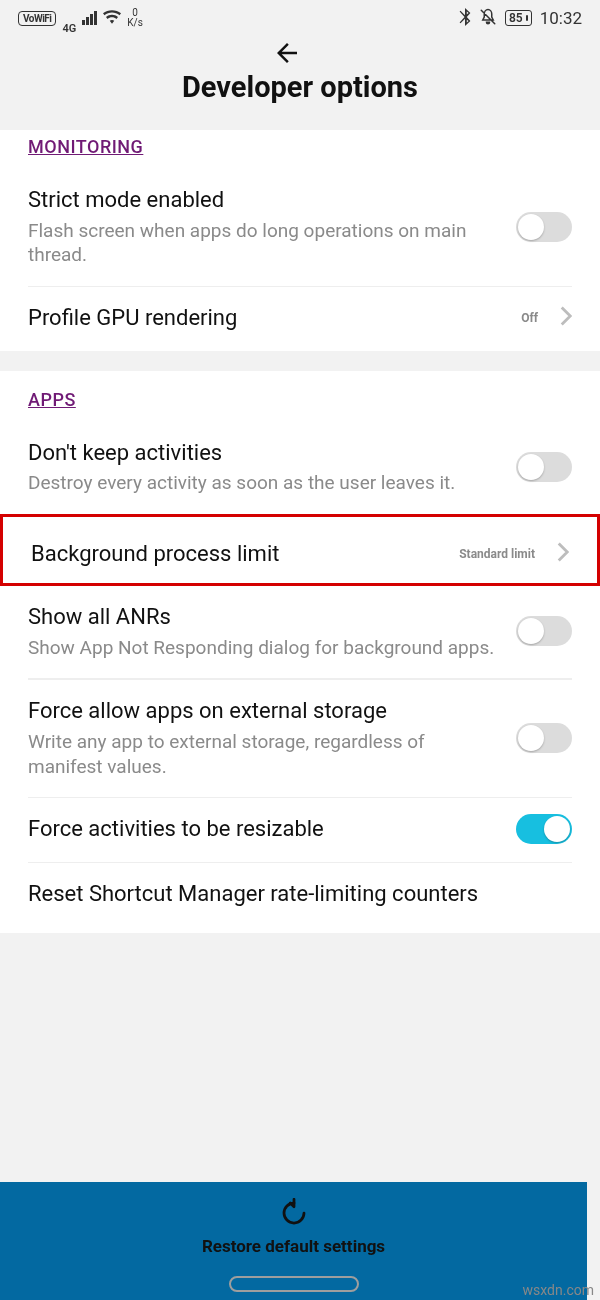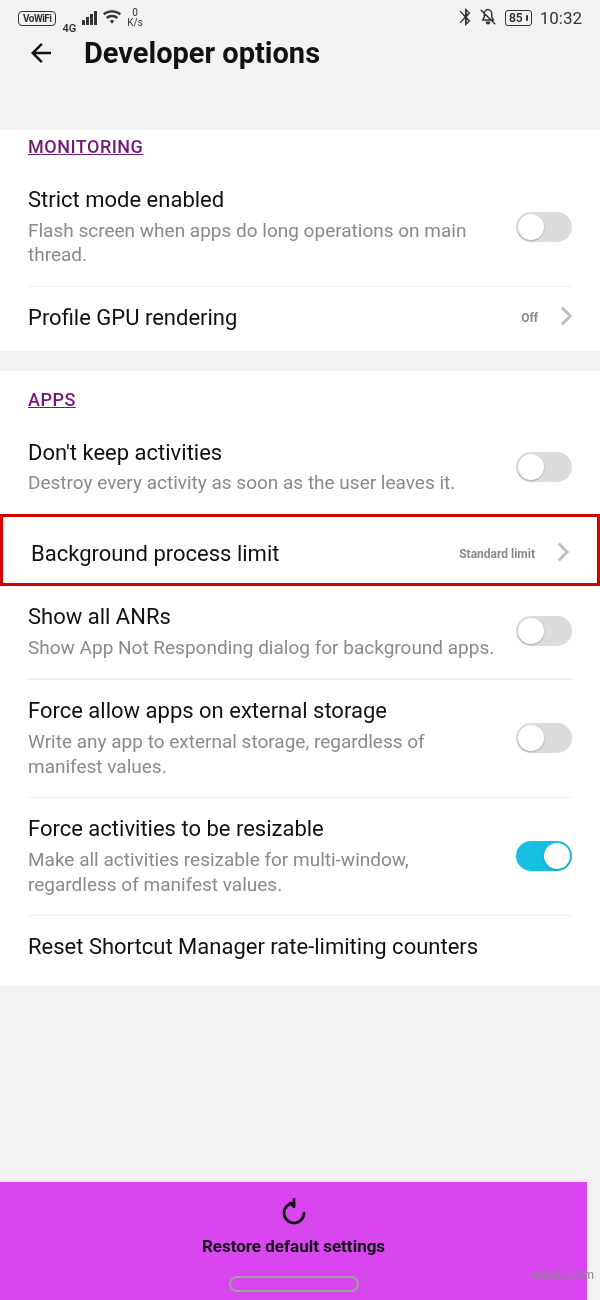--- a/index.html
+++ b/index.html
@@ -7,21 +7,21 @@
 
     .status-bar { height: 36px; display: flex; justify-content: space-between; align-items: center; padding: 0 18px; font-size: 14px; color: #333; }
     .status-left { display: flex; align-items: center; gap: 6px; }
     .status-right { display: flex; align-items: center; gap: 8px; }
     .vowifi { border: 1.5px solid #333; border-radius: 4px; padding: 1px 4px; font-size: 10px; font-weight: 700; letter-spacing: -0.5px; }
     .net-label { font-size: 11px; font-weight: 600; margin-top: 20px; }
     .kbs { display: inline-flex; flex-direction: column; align-items: center; font-size: 10px; line-height: 1; }
     .battery-box { border: 1.5px solid #333; border-radius: 3px; padding: 0 3px; font-size: 12px; font-weight: 600; display: inline-flex; align-items: center; }
     .battery-box::after { content: ""; display: inline-block; width: 2px; height: 6px; background: #333; margin-left: 3px; border-radius: 1px; }
 
-    .header { height: 94px; display: flex; padding: 0 24px; }
+    .header { height: 94px; display: flex; align-items: center; padding: 0 24px; flex-direction: column; }
     .back-arrow { width: 34px; height: 34px; display: inline-flex; align-items: center; justify-content: center; margin-right: 26px; }
     .header-title { font-size: 29px; font-weight: 700; color: #111; }
 
     .content { background: #fff; }
     .section-header { padding: 18px 28px 12px; color: #701a75; font-size: 18px; font-weight: 500; letter-spacing: 0.5px; text-decoration: underline; }
     .cutoff { padding-top: 4px; }
 
     .item { padding: 16px 28px 18px; position: relative; }
     .item-border { border-bottom: 1px solid #eee; margin: 0 28px; }
     .item-row { display: flex; align-items: center; justify-content: space-between; gap: 16px; }
@@ -33,26 +33,26 @@
 
     .toggle { width: 56px; height: 30px; border-radius: 15px; background: #dcdcdc; position: relative; flex-shrink: 0; }
     .toggle::after { content: ""; position: absolute; width: 26px; height: 26px; border-radius: 50%; background: #fff; top: 2px; left: 2px; box-shadow: 0 1px 2px rgba(0,0,0,0.25); }
     .toggle.on { background: #17bfe0; }
     .toggle.on::after { left: auto; right: 2px; }
 
     .gap { height: 20px; background: #f2f2f2; }
 
     .highlight-box { border: 3px solid #d40000; }
 
-    .bottom-bar { position: absolute; bottom: 0; left: 0; right: 13px; background: #d946ef; }
+    .bottom-bar { position: absolute; bottom: 0; left: 0; right: 13px; background: #0369a1; }
     .restore { display: flex; flex-direction: column; align-items: center; justify-content: center; padding: 16px 0 10px; }
     .restore-label { font-size: 17px; font-weight: 700; color: #111; margin-top: 4px; }
     .nav-pill { width: 130px; height: 16px; border: 2px solid #9e9e9e; border-radius: 10px; margin: 10px auto 8px; }
 
-    .watermark { position: absolute; bottom: 18px; right: 6px; font-size: 12px; color: #888; }
+    .watermark { position: absolute; bottom: 2px; right: 6px; font-size: 14px; color: #888; }
 
     .signal-bars { display: inline-flex; align-items: flex-end; gap: 1px; }
     .signal-bars span { width: 3px; background: #333; display: inline-block; }
     .signal-bars span:nth-child(1){height:5px}
     .signal-bars span:nth-child(2){height:8px}
     .signal-bars span:nth-child(3){height:11px}
     .signal-bars span:nth-child(4){height:14px}
   </style>
 </head>
 <body>
@@ -185,21 +185,20 @@
       </div>
       <div class="toggle"></div>
     </div>
   </div>
   <div class="item-border"></div>
 
   <div class="item">
     <div class="item-row">
       <div class="item-text">
         <div class="item-title">Force activities to be resizable</div>
-        <div class="item-sub">Make all activities resizable for multi-window, regardless of manifest values.</div>
       </div>
       <div class="toggle on"></div>
     </div>
   </div>
   <div class="item-border"></div>
 
   <div class="item" style="padding-bottom:24px;">
     <div class="item-row">
       <div class="item-text">
         <div class="item-title">Reset Shortcut Manager rate-limiting counters</div>

